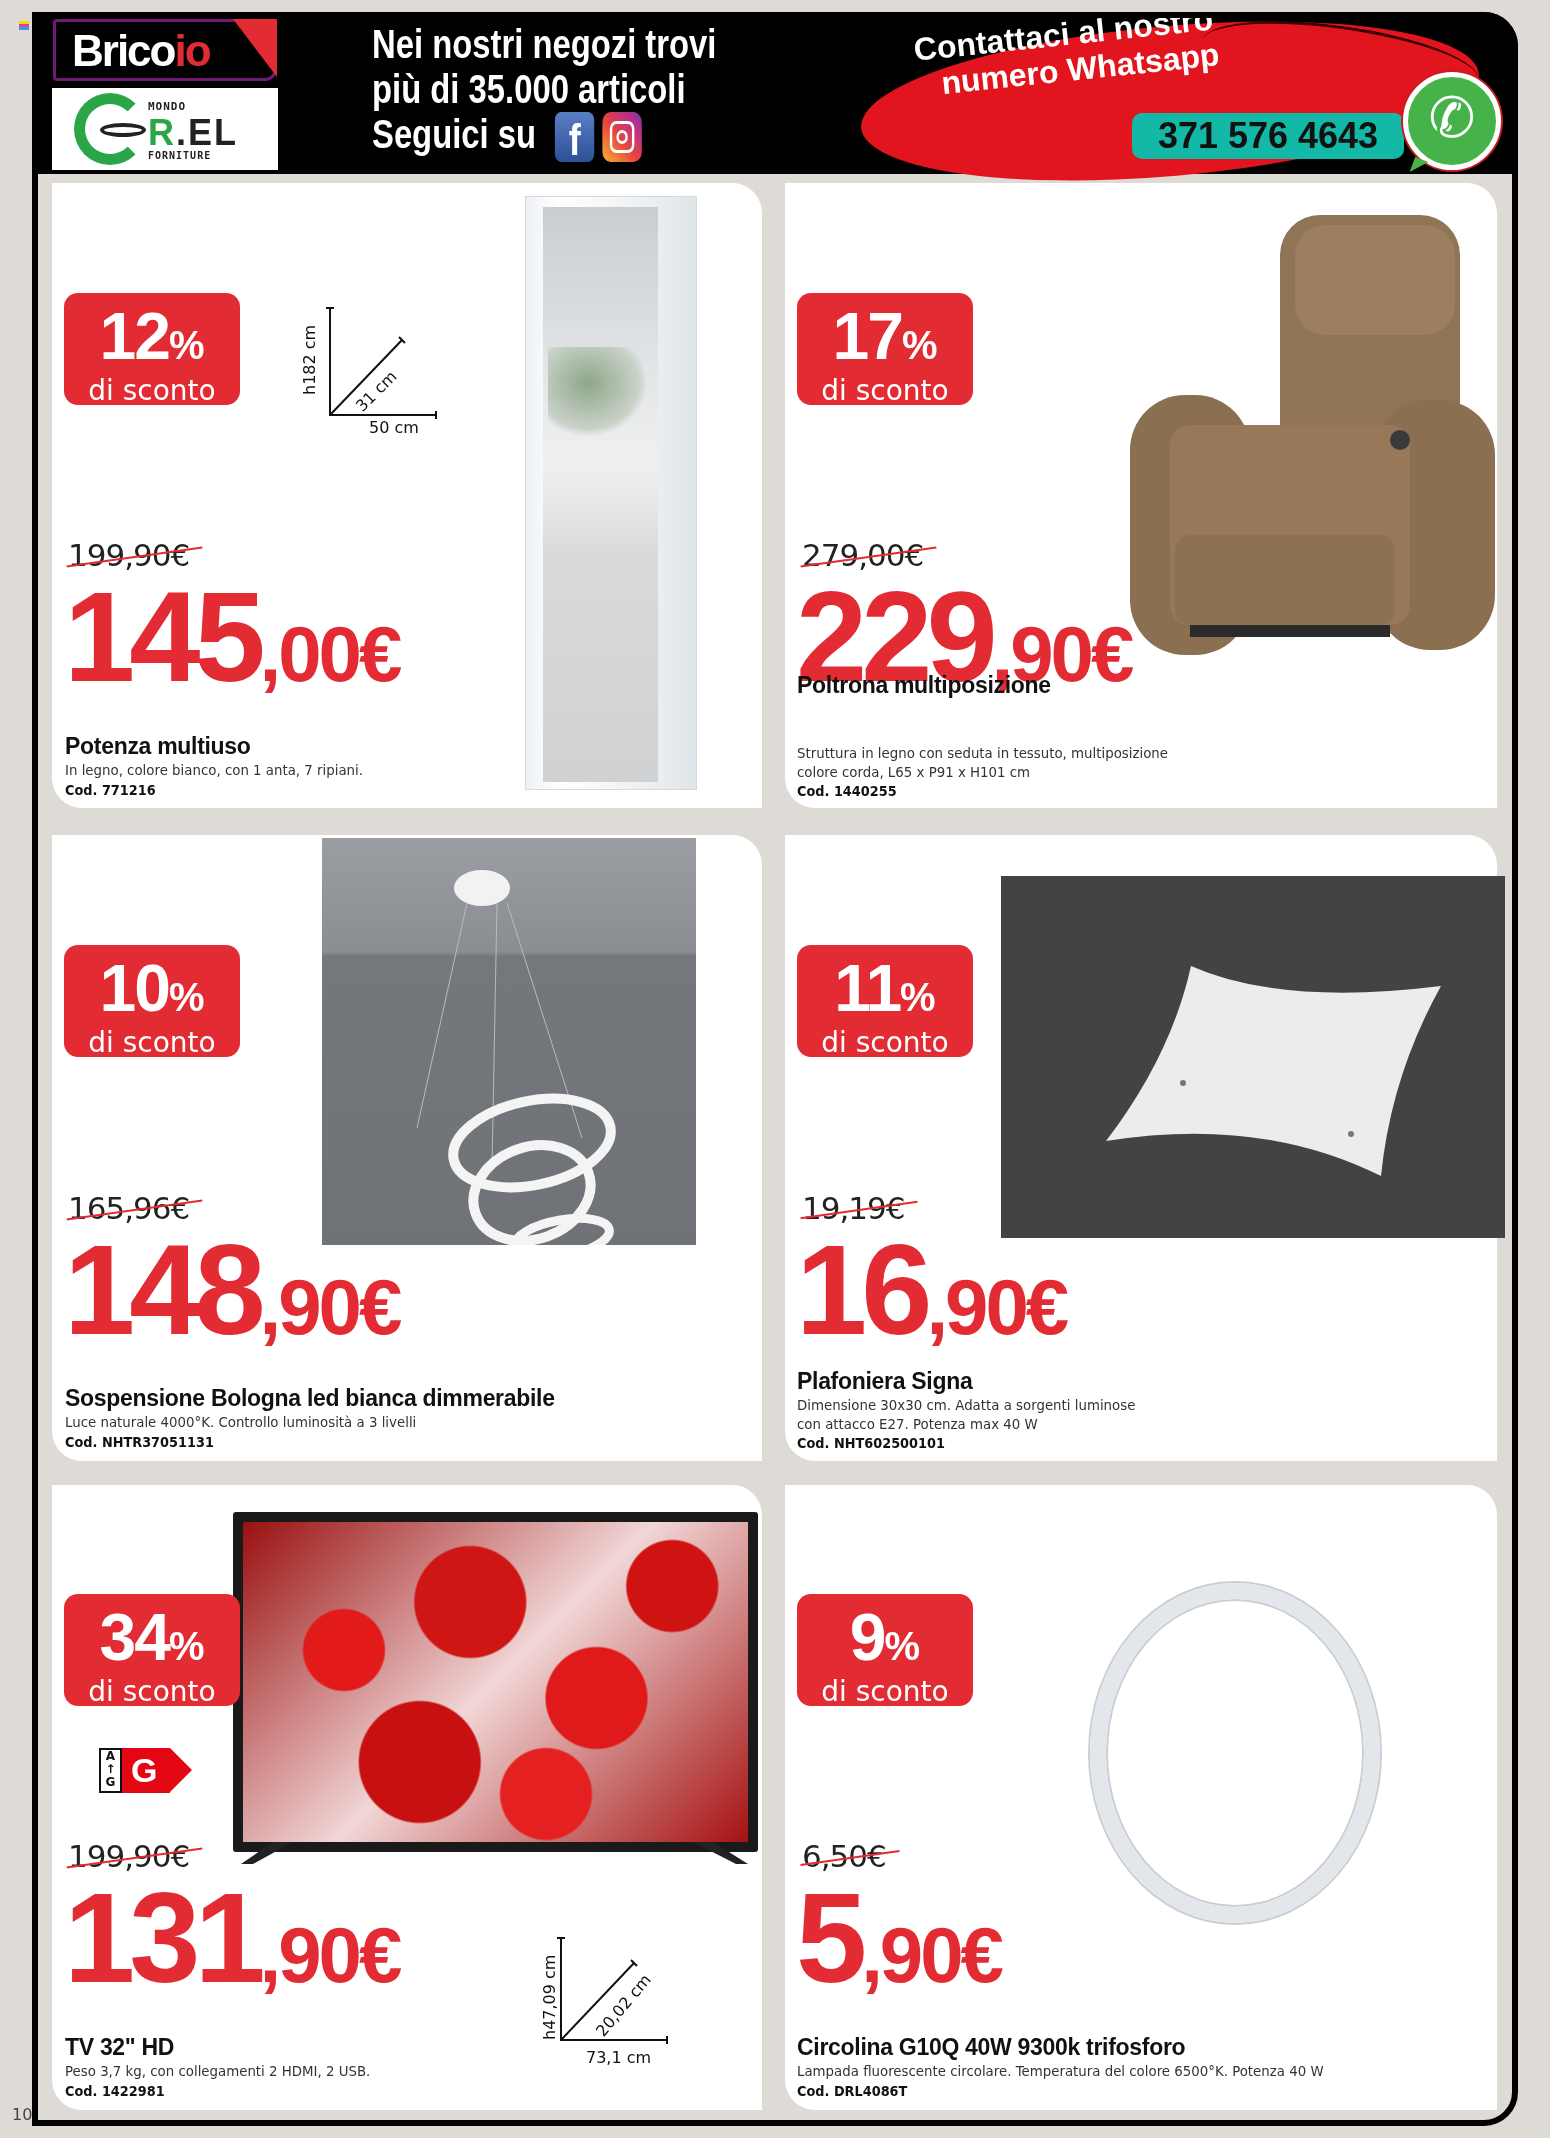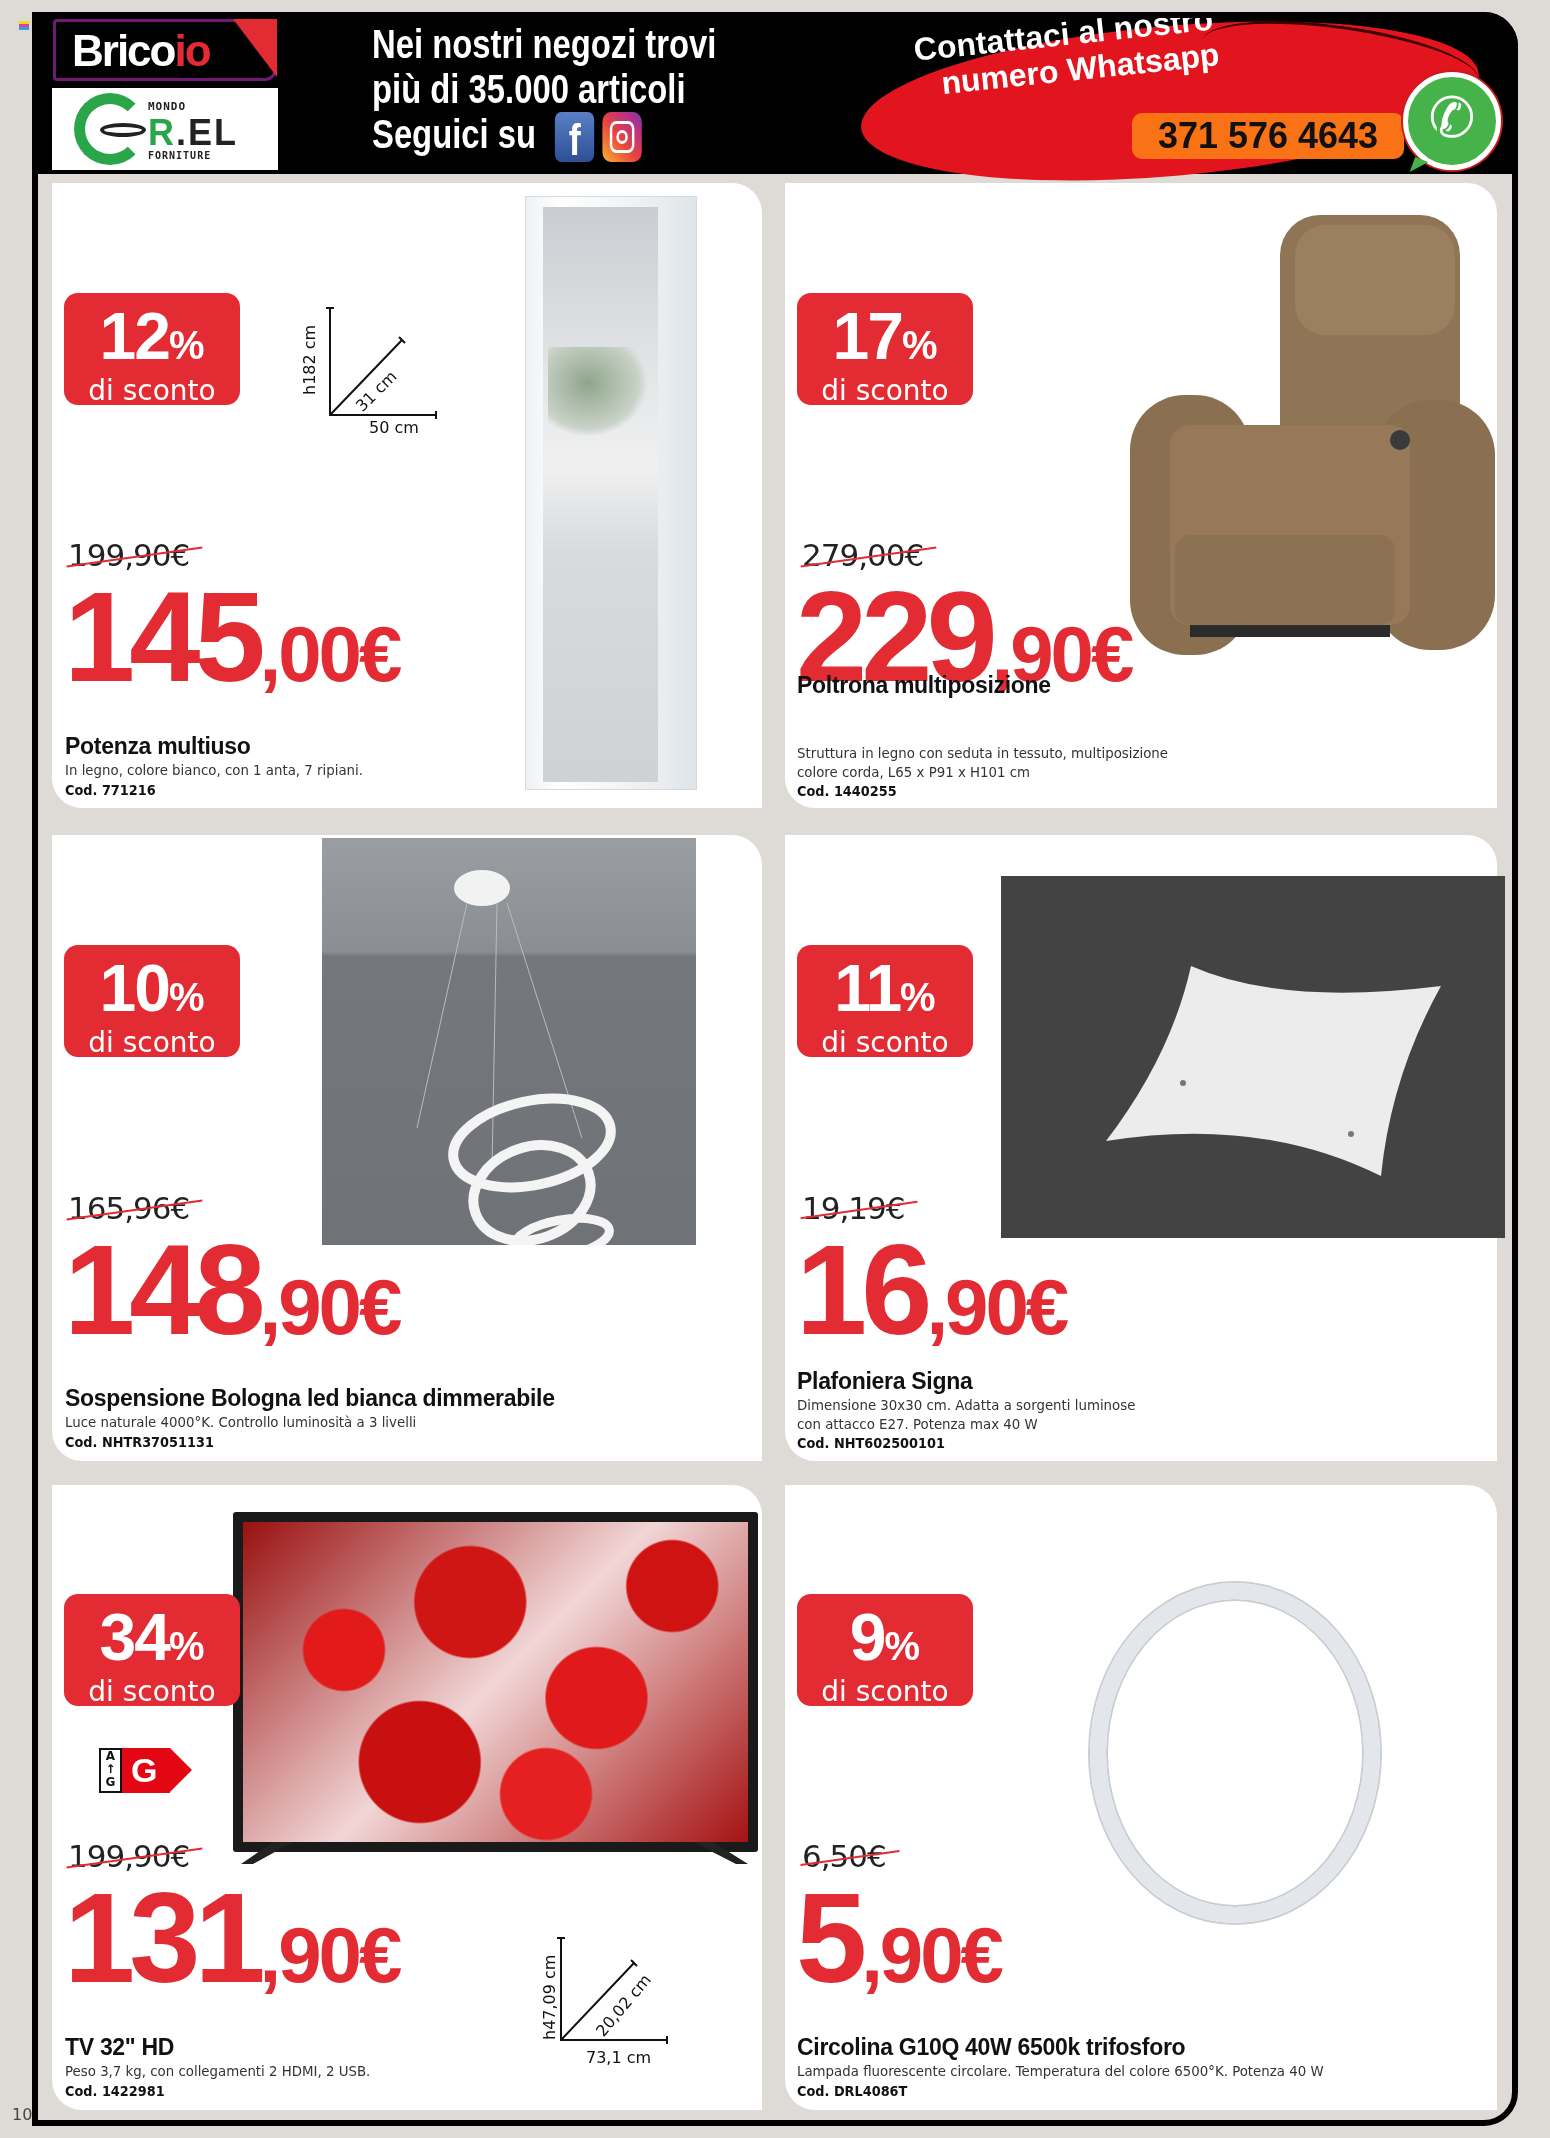--- a/index.html
+++ b/index.html
@@ -48,21 +48,21 @@
 
   .wa-ellipse { position: absolute; left: 860px; top: 26px; width: 620px; height: 150px;
                 background: #e2141d; border-radius: 50%; transform: rotate(-5deg); }
   .wa-ellipse-line { position: absolute; left: 1200px; top: 26px; width: 280px; height: 70px;
                      border-top: 3px solid #3a0000; border-radius: 50%; transform: rotate(8deg); }
   .wa-text { position: absolute; left: 912px; top: 32px; color: #fff;
              font: bold 32px "Liberation Sans", sans-serif; line-height: 36px;
              transform: rotate(-6deg); transform-origin: left top; white-space: nowrap; }
   .wa-text .l2 { padding-left: 24px; display: block; }
   .wa-phone { position: absolute; left: 1132px; top: 113px; width: 272px; height: 46px;
-              background: #f97316; border-radius: 10px; font: bold 36px "Liberation Sans", sans-serif;
+              background: #14b8a6; border-radius: 10px; font: bold 36px "Liberation Sans", sans-serif;
               color: #111; text-align: center; line-height: 46px; }
   .wa-icon { position: absolute; left: 1403px; top: 72px; width: 98px; height: 98px; border-radius: 50%;
              background: #45b34a; border: 5px solid #fff; box-shadow: 0 0 0 2px #c91c1c; }
   .wa-icon::after { content: ""; position: absolute; left: 4px; bottom: -10px; width: 0; height: 0;
                     border-top: 16px solid #45b34a; border-right: 14px solid transparent; transform: rotate(20deg); }
   .wa-icon span { position: absolute; left: 0; top: 8px; width: 88px; text-align: center;
                   font: 56px "DejaVu Sans", sans-serif; color: #fff; }
 
   
   .card { position: absolute; background: #fff; border-radius: 0 30px 0 30px; overflow: hidden; }
@@ -281,17 +281,17 @@
 <div class="p-code" style="left:65px;top:2083px;">Cod. 1422981</div>
 
 <div class="card" style="left:785px;top:1485px;width:712px;height:625px;"></div>
 <div class="ring"></div>
 <div class="badge" style="left:797px;top:1594px;">
   <div class="pct"><span>9</span><small>%</small></div>
   <div class="lbl">di sconto</div>
 </div>
 <div class="old-price" style="left:802px;top:1838px;">6,50€</div>
 <div class="price" style="left:796px;top:1883px;"><span>5</span><span class="dec">,90€</span></div>
-<div class="p-title" style="left:797px;top:2034px;">Circolina G10Q 40W 6500k trifosforo</div>
+<div class="p-title" style="left:797px;top:2034px;">Circolina G10Q 40W 9300k trifosforo</div>
 <div class="p-desc" style="left:797px;top:2062px;">Lampada fluorescente circolare. Temperatura del colore 6500°K. Potenza 40 W</div>
 <div class="p-code" style="left:797px;top:2083px;">Cod. DRL4086T</div>
 
 <div class="page-num">10</div>
 
 </body></html>

